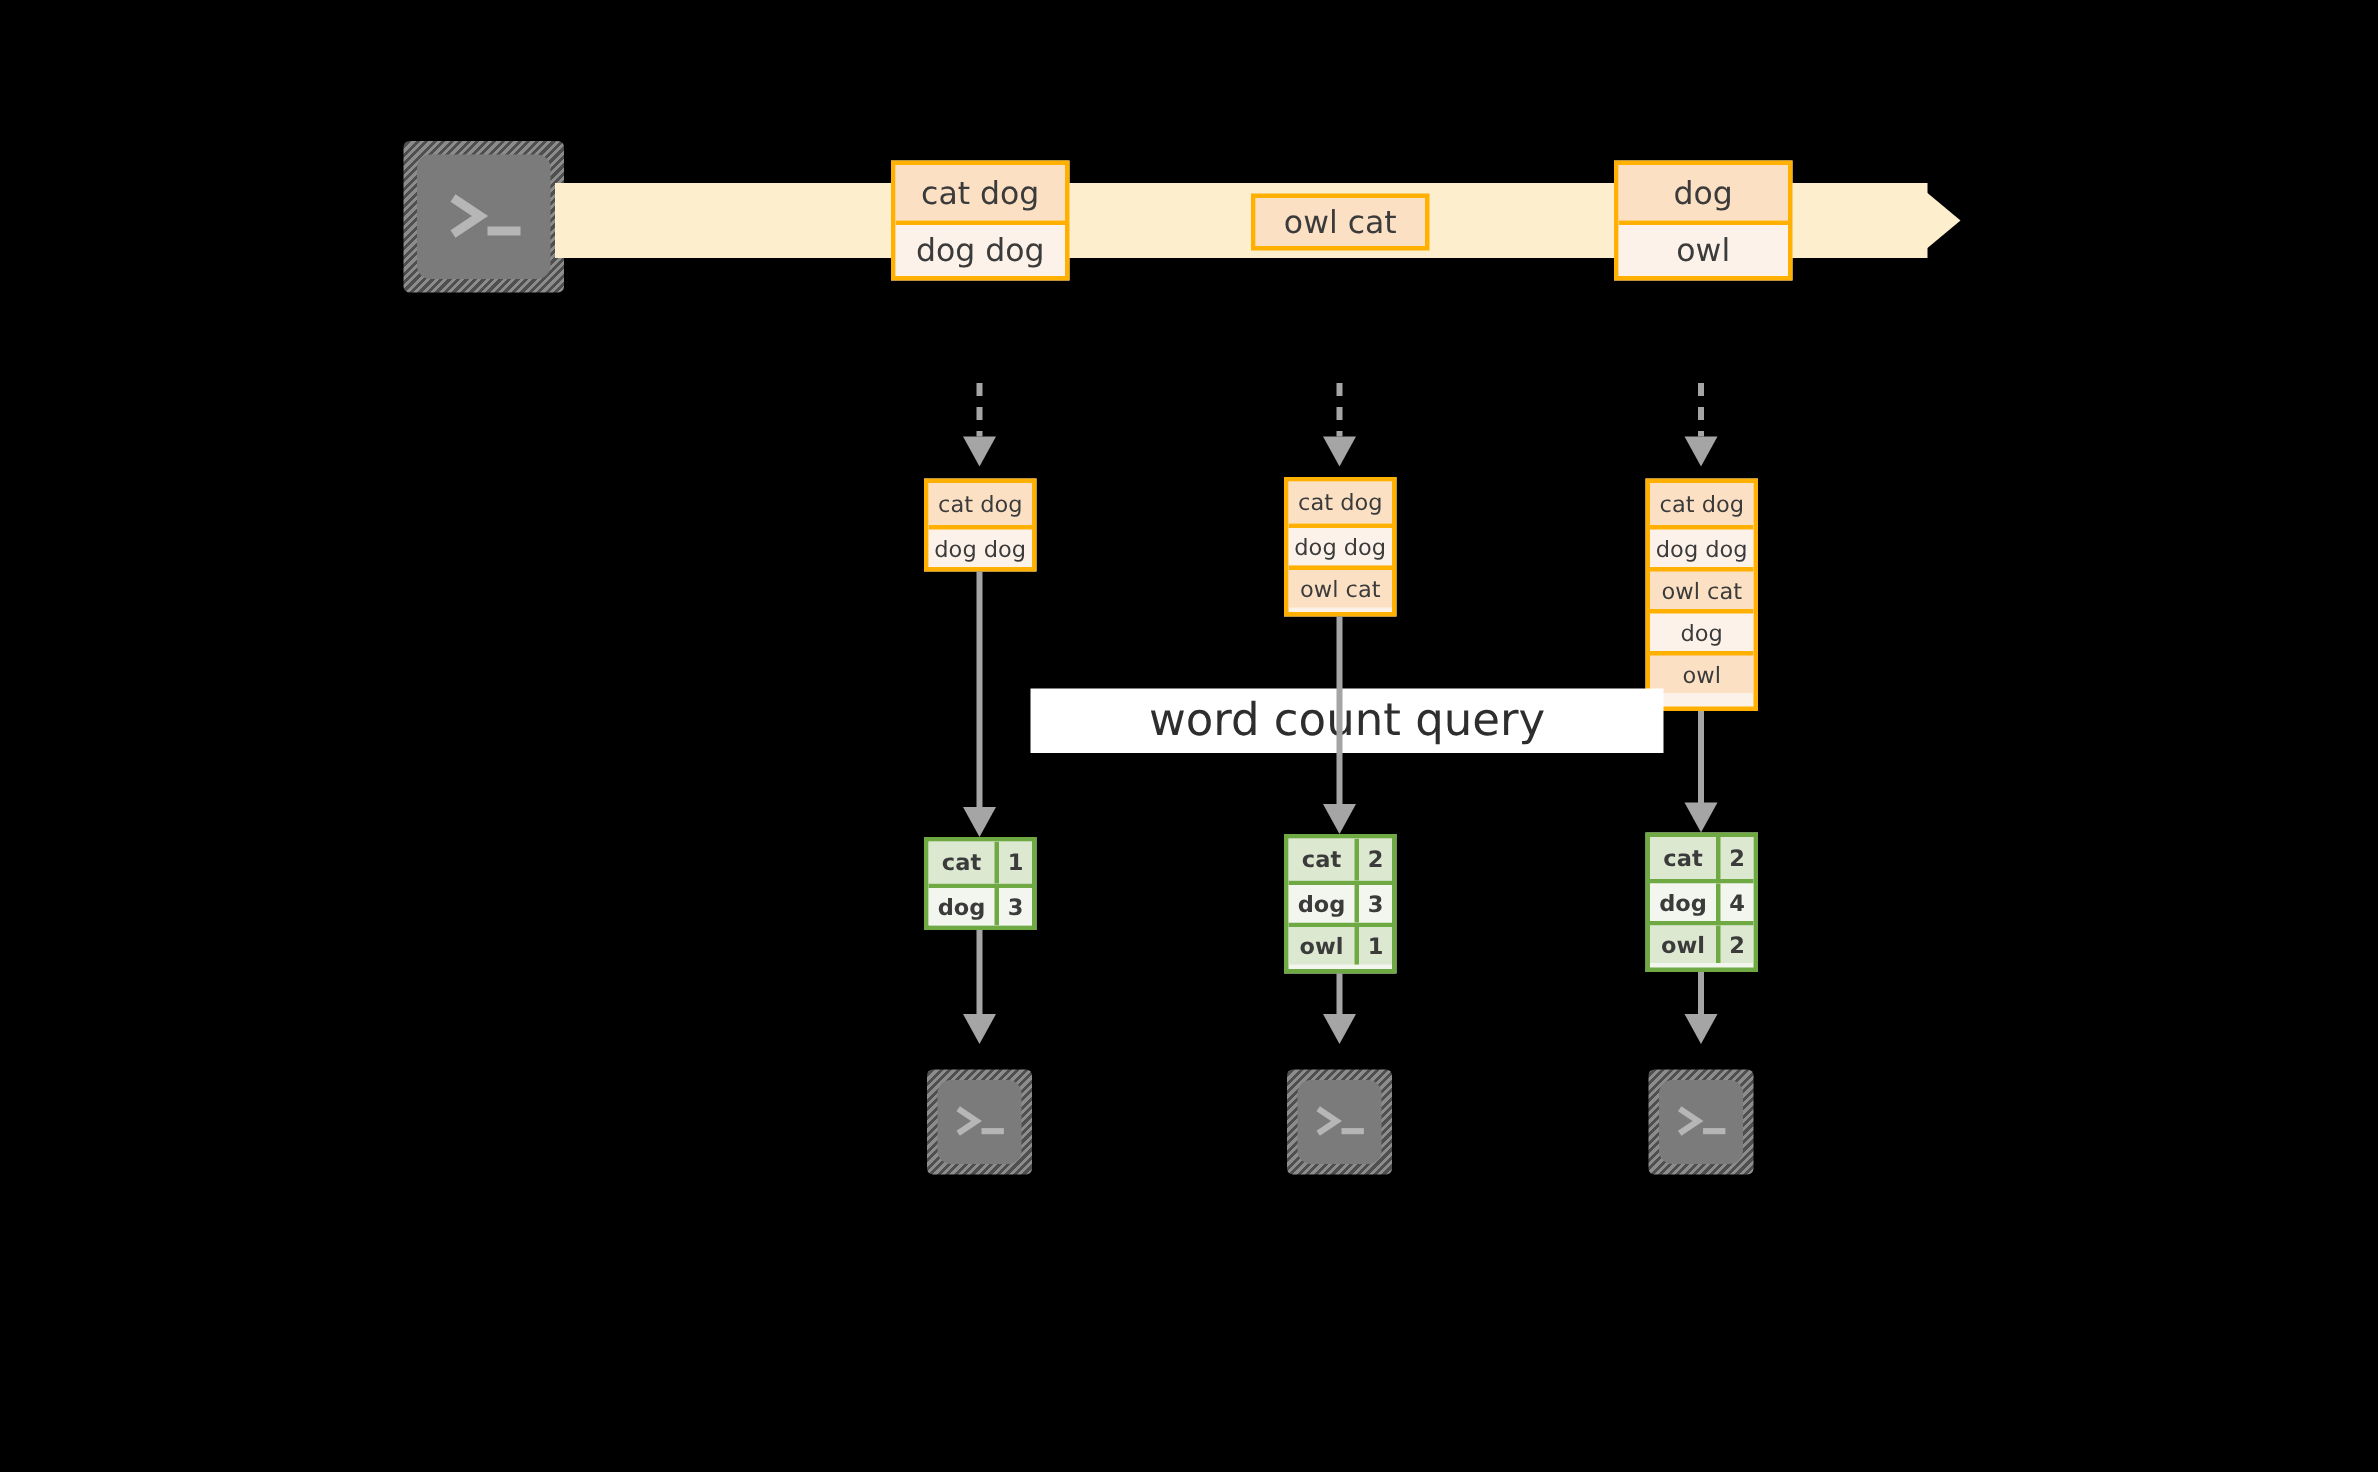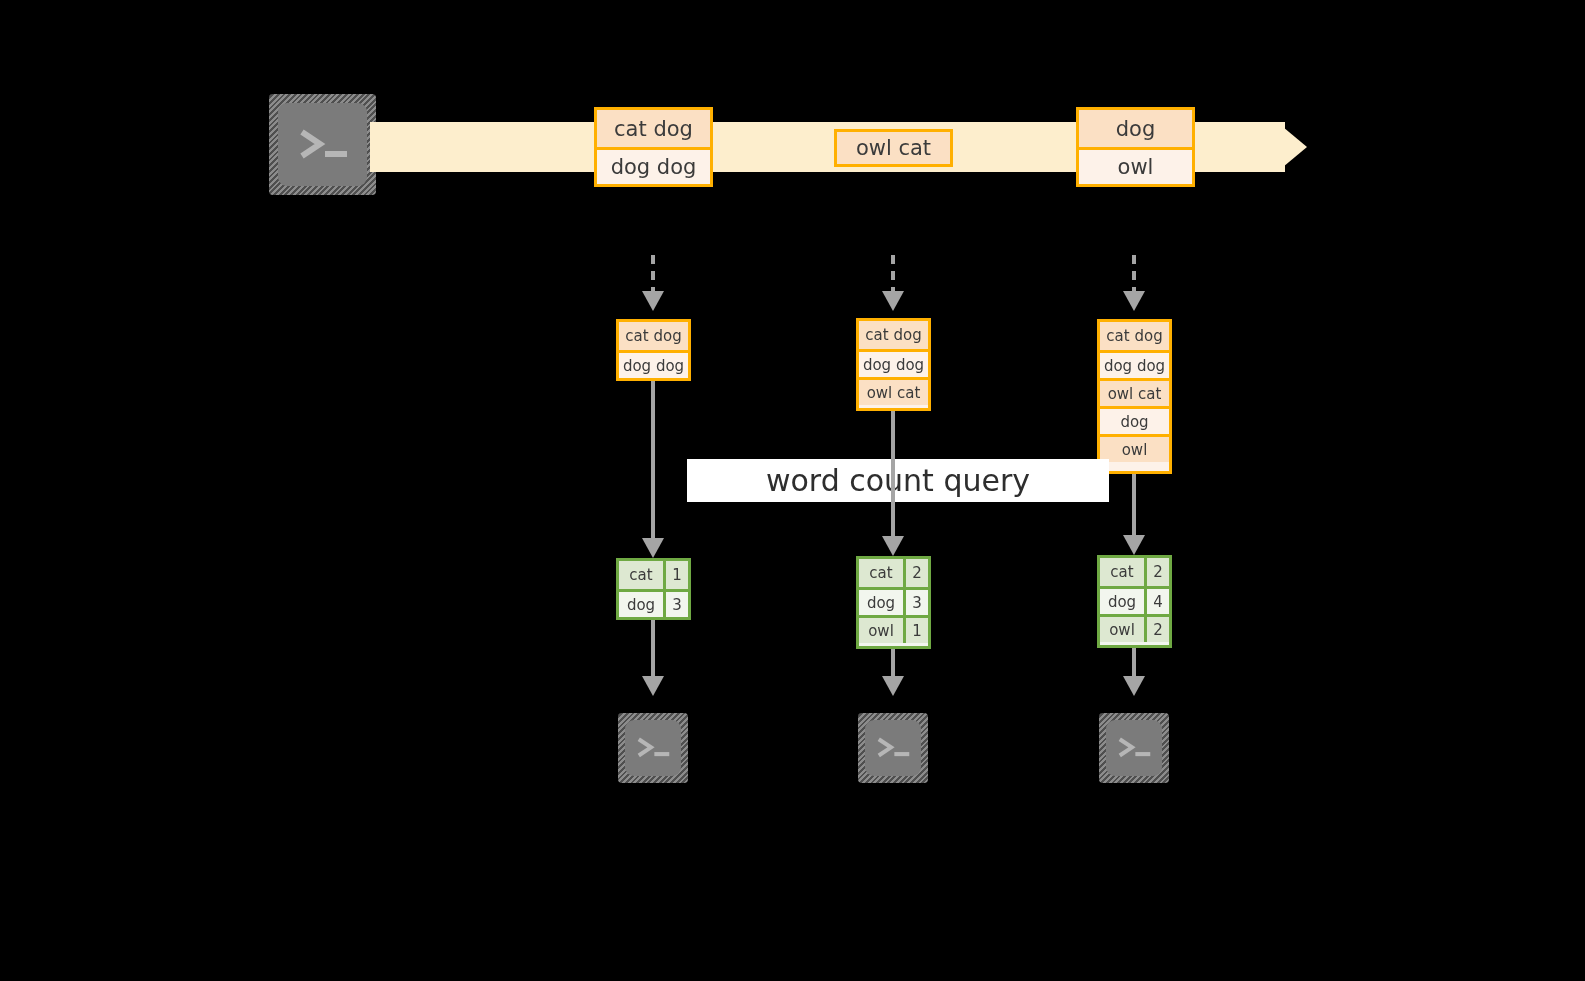--- a/index.html
+++ b/index.html
@@ -78,21 +78,21 @@
   .ocell.sep { border-top: 3px solid #ffb000; }
 
   
   .gbox {
     position: absolute;
     box-sizing: border-box;
     border: 3px solid #6fa943;
     background: #f2f6ee;
     overflow: hidden;
   }
-  .grow { display: flex; box-sizing: border-box; }
+  .grow { display: flex; box-sizing: border-box; font-weight: bold; }
   .grow.sep { border-top: 3px solid #6fa943; }
   .gkey, .gval {
     box-sizing: border-box;
     display: flex;
     align-items: center;
     justify-content: center;
     color: #3b3b3b;
     white-space: nowrap;
   }
   .gval { border-left: 3px solid #6fa943; }

